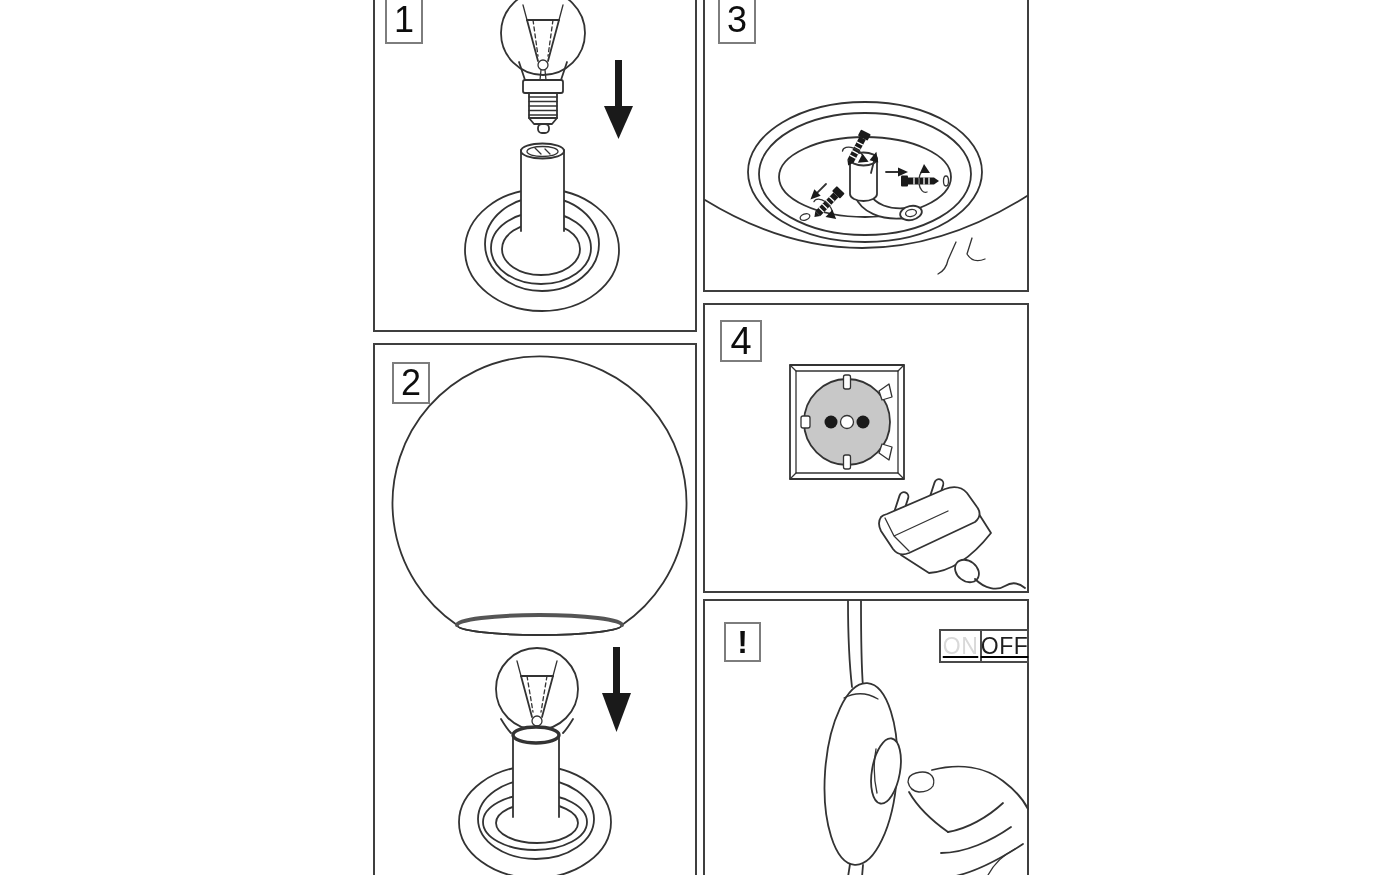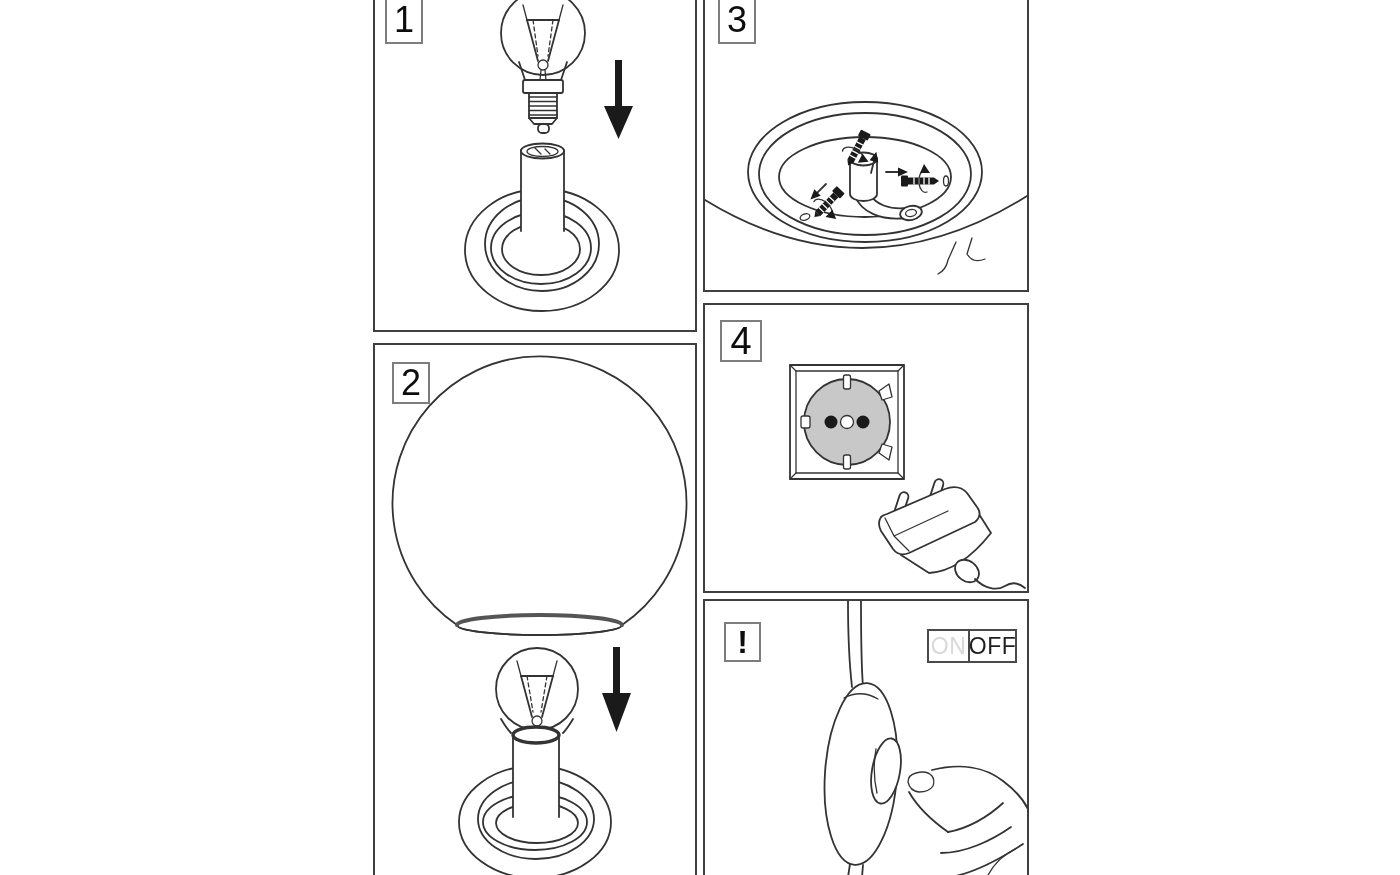--- a/index.html
+++ b/index.html
@@ -197,21 +197,21 @@
         <path class="sw" d="M 176 212 Q 172 218 176 226 L 188 244 Q 194 252 204 248 L 270 217 Q 278 210 272 202 L 262 188 Q 254 179 240 184 L 182 209 Q 178 210 176 212 Z"></path>
         <path class="s thin" d="M 180 213 L 189 231 L 243 206 M 189 231 L 204 246"></path>
       </g>
     </svg>
   </div>
 
   <div class="panel" style="left:703px;top:599px;width:326px;height:280px;">
     <div class="stepbox warn" style="left:19px;top:21px;width:37px;height:40px;">
       <span>!</span>
     </div>
-    <div class="onoff" style="left:222px;top:28px;width:90px;height:34px;">
+    <div class="onoff" style="left:234px;top:28px;width:90px;height:34px;text-decoration:underline;">
       <div class="cell on">ON</div>
       <div class="cell off">OFF</div>
     </div>
     <svg width="334" height="276" viewBox="0 0 334 276">
       <g>
         <path class="s" d="M 143 0 C 143 30 144 60 147 86 M 156 0 C 156 30 156 60 158 86"></path>
       </g>
       <g>
         <ellipse class="sw" cx="156" cy="173" rx="36" ry="91" transform="rotate(4 156 173)"></ellipse>
         <path class="s thin" d="M 139 97 Q 156 88 173 98"></path>

